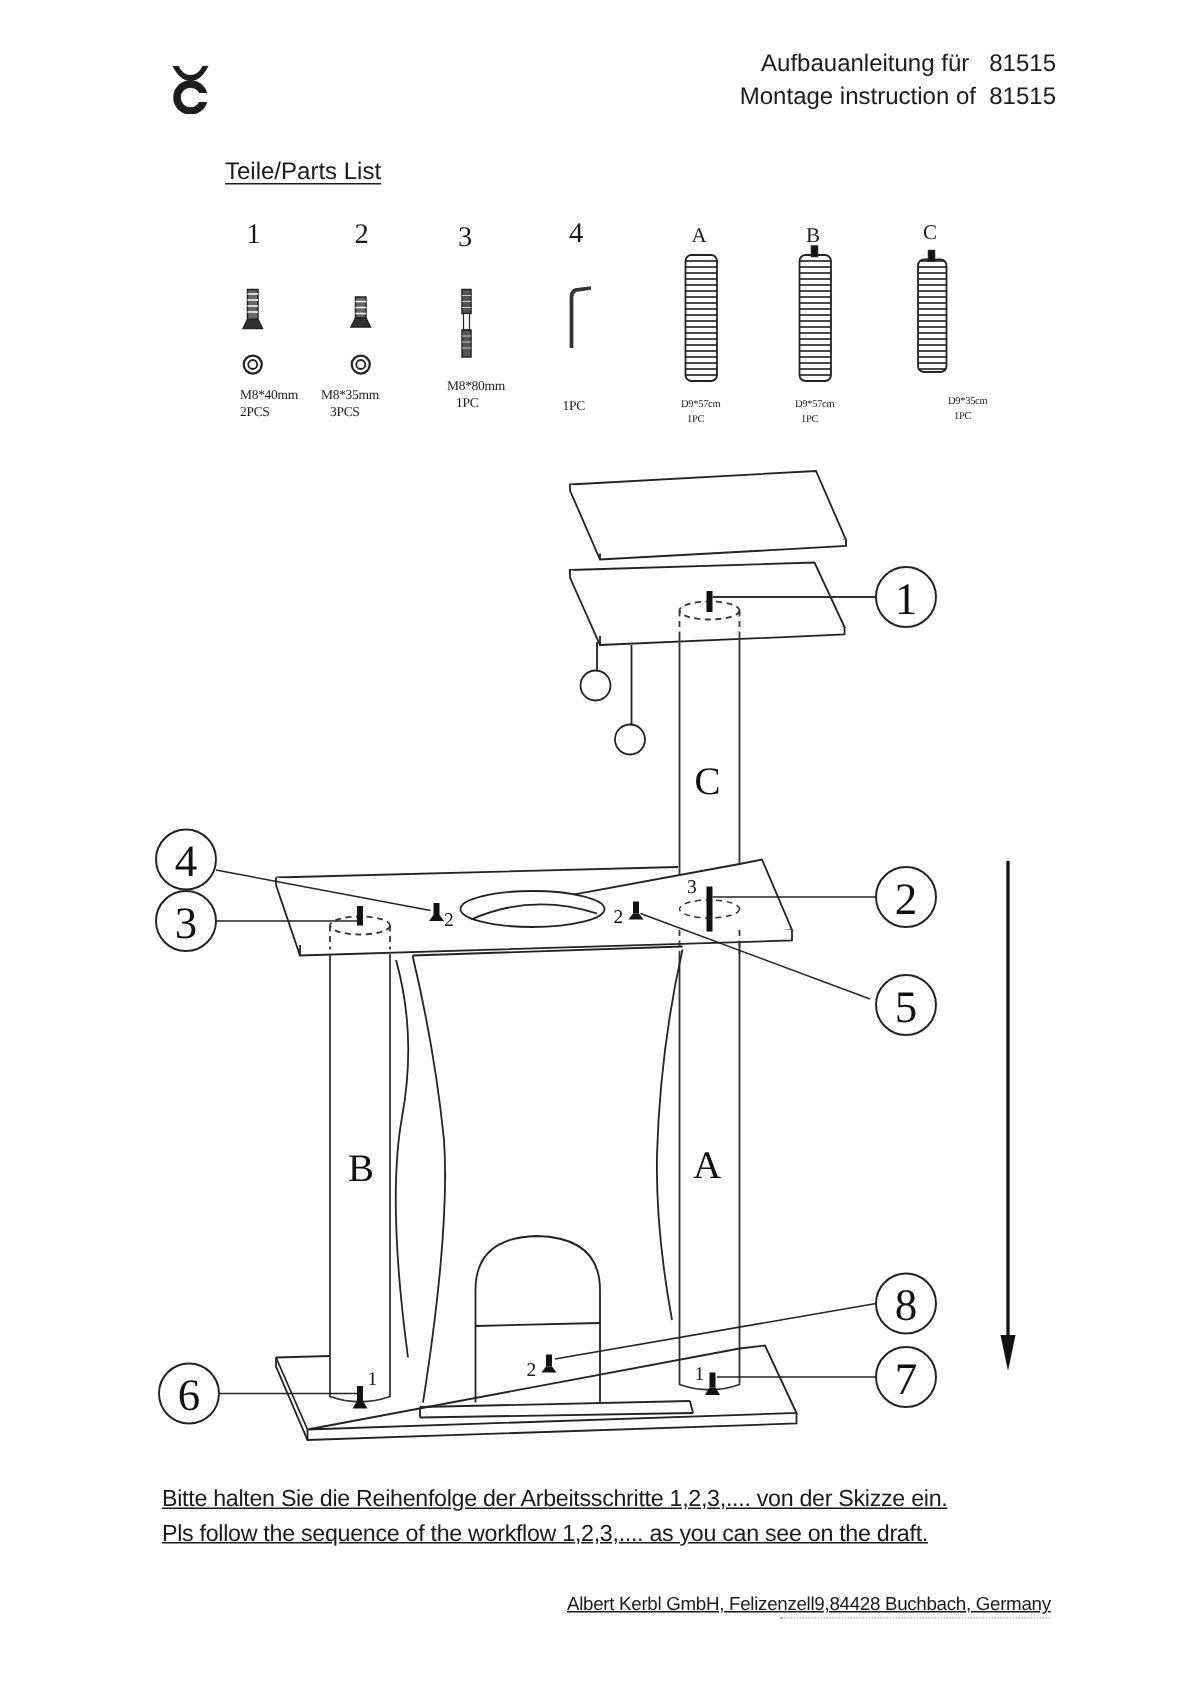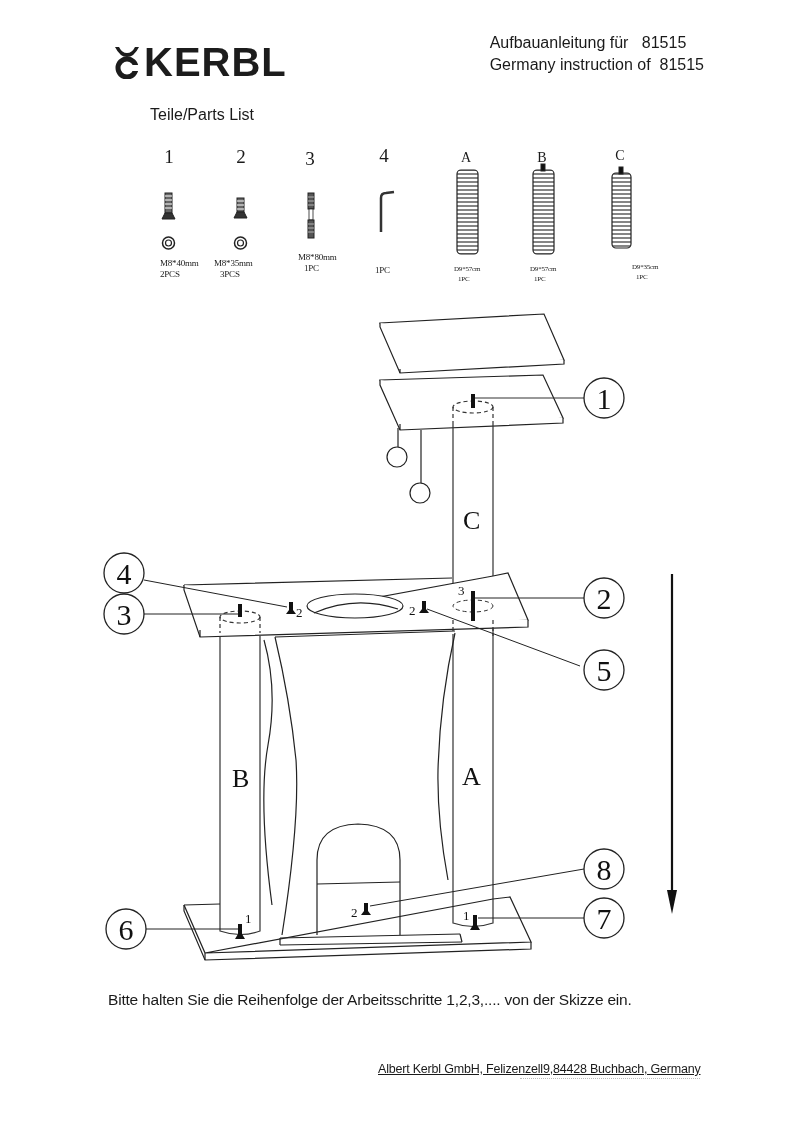--- a/index.html
+++ b/index.html
@@ -1,49 +1,48 @@
 <!DOCTYPE html>
 <html><head>
 <meta charset="utf-8">
 <style>
   html, body { margin: 0; padding: 0; background: #ffffff; }
   body { width: 802px; height: 1134px; position: relative; overflow: hidden; font-family: "Liberation Sans", sans-serif; color: #1a1a1a; }
   .logo { position: absolute; left: 112px; top: 42px; display: flex; align-items: center; }
   .logo-text { font-family: "Liberation Sans", sans-serif; font-weight: bold; font-size: 40px; letter-spacing: 1px; color: #1c1c1c; line-height: 1; }
   .logo-mark { width: 30px; height: 34px; margin-right: 2px; }
-  .parts-title { position: absolute; left: 150px; top: 106px; font-size: 16px; text-underline-offset: 3px; }
-  .titles { position: absolute; right: 98px; top: 32px; font-size: 16px; line-height: 21.5px; }
+  .parts-title { position: absolute; left: 150px; top: 106px; font-size: 16px; text-decoration: underline; text-underline-offset: 3px; }
+  .titles { position: absolute; right: 98px; top: 32px; text-align: right; font-size: 16px; line-height: 21.5px; }
   .titles .row { white-space: pre; }
   .part-num { position: absolute; font-family: "Liberation Serif", serif; font-size: 19px; transform: translateX(-50%); }
   .part-letter { position: absolute; font-family: "Liberation Serif", serif; font-size: 14px; transform: translateX(-50%); }
   .part-spec { position: absolute; font-family: "Liberation Serif", serif; font-size: 9px; line-height: 11px; letter-spacing: -0.2px; }
   .part-spec.small { font-size: 7px; line-height: 10px; }
   svg.drawing { position: absolute; left: 0; top: 0; }
   .callout-num { font-family: "Liberation Serif", serif; font-size: 30px; }
-  .instr { position: absolute; left: 108px; top: 988px; font-size: 15.5px; line-height: 23px; letter-spacing: -0.2px; }
+  .instr { position: absolute; left: 108px; top: 988px; font-size: 15.5px; line-height: 23px; letter-spacing: -0.2px; text-decoration: underline; }
   .footer { position: absolute; left: 378px; top: 1062px; font-size: 12.5px; letter-spacing: -0.2px; text-decoration: underline; }
   .footer-ghost { position: absolute; left: 520px; top: 1078px; width: 180px; height: 2px; border-top: 1px dotted #bbb; }
 </style>
 </head>
 <body>
 
 <div class="logo">
   <svg class="logo-mark" viewBox="0 0 30 34">
     <path d="M3 2 Q8 12 15 12 Q22 12 27 2 L23 2 Q20 8 15 8 Q10 8 7 2 Z" fill="#1c1c1c"></path>
     <circle cx="15" cy="23" r="9" fill="none" stroke="#1c1c1c" stroke-width="5"></circle>
     <rect x="20" y="20" width="8" height="6" fill="#fff"></rect>
   </svg>
-  <span class="logo-text">KERBL</span>
 </div>
 
 <div class="parts-title">Teile/Parts List</div>
 
 <div class="titles">
   <div class="row"><span>Aufbauanleitung für</span>   <span>81515</span></div>
-  <div class="row"><span>Germany instruction of</span>  <span>81515</span></div>
+  <div class="row"><span>Montage instruction of</span>  <span>81515</span></div>
 </div>
 
 <div>
   <span class="part-num" style="left:169px;top:146px">1</span>
   <span class="part-num" style="left:241px;top:146px">2</span>
   <span class="part-num" style="left:310px;top:148px">3</span>
   <span class="part-num" style="left:384px;top:145px">4</span>
   <span class="part-letter" style="left:466px;top:150px">A</span>
   <span class="part-letter" style="left:542px;top:150px">B</span>
   <span class="part-letter" style="left:620px;top:148px">C</span>
@@ -259,16 +258,17 @@
   </g>
 
   <g>
     <path d="M672 574 L672 893" stroke="#111" stroke-width="2.2"></path>
     <path d="M667 890 L677 890 L672 914 Z" fill="#111"></path>
   </g>
 </svg>
 
 <div class="instr">
   <div>Bitte halten Sie die Reihenfolge der Arbeitsschritte 1,2,3,.... von der Skizze ein.</div>
+  <div>Pls follow the sequence of the workflow 1,2,3,.... as you can see on the draft.</div>
 </div>
 
 <div class="footer">Albert Kerbl GmbH, Felizenzell9,84428 Buchbach, Germany</div>
 <div class="footer-ghost"></div>
 
 </body></html>

